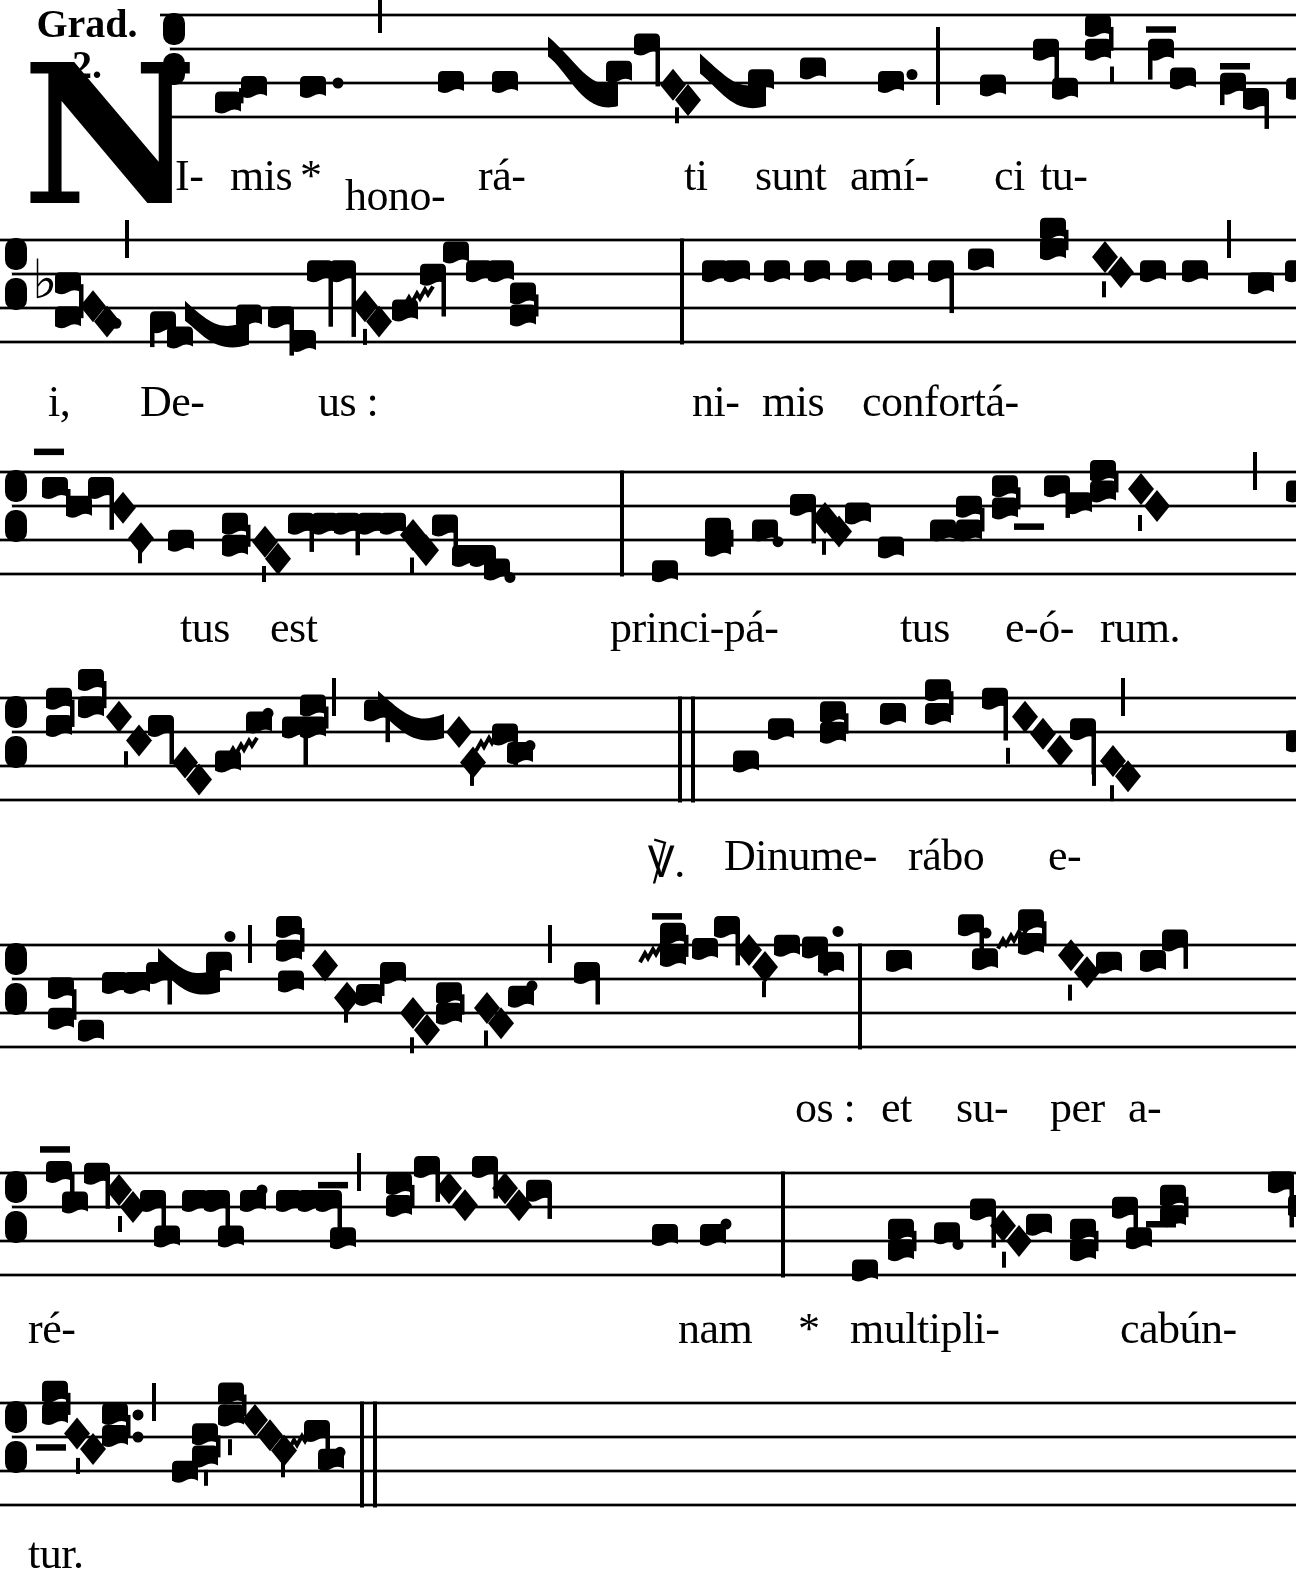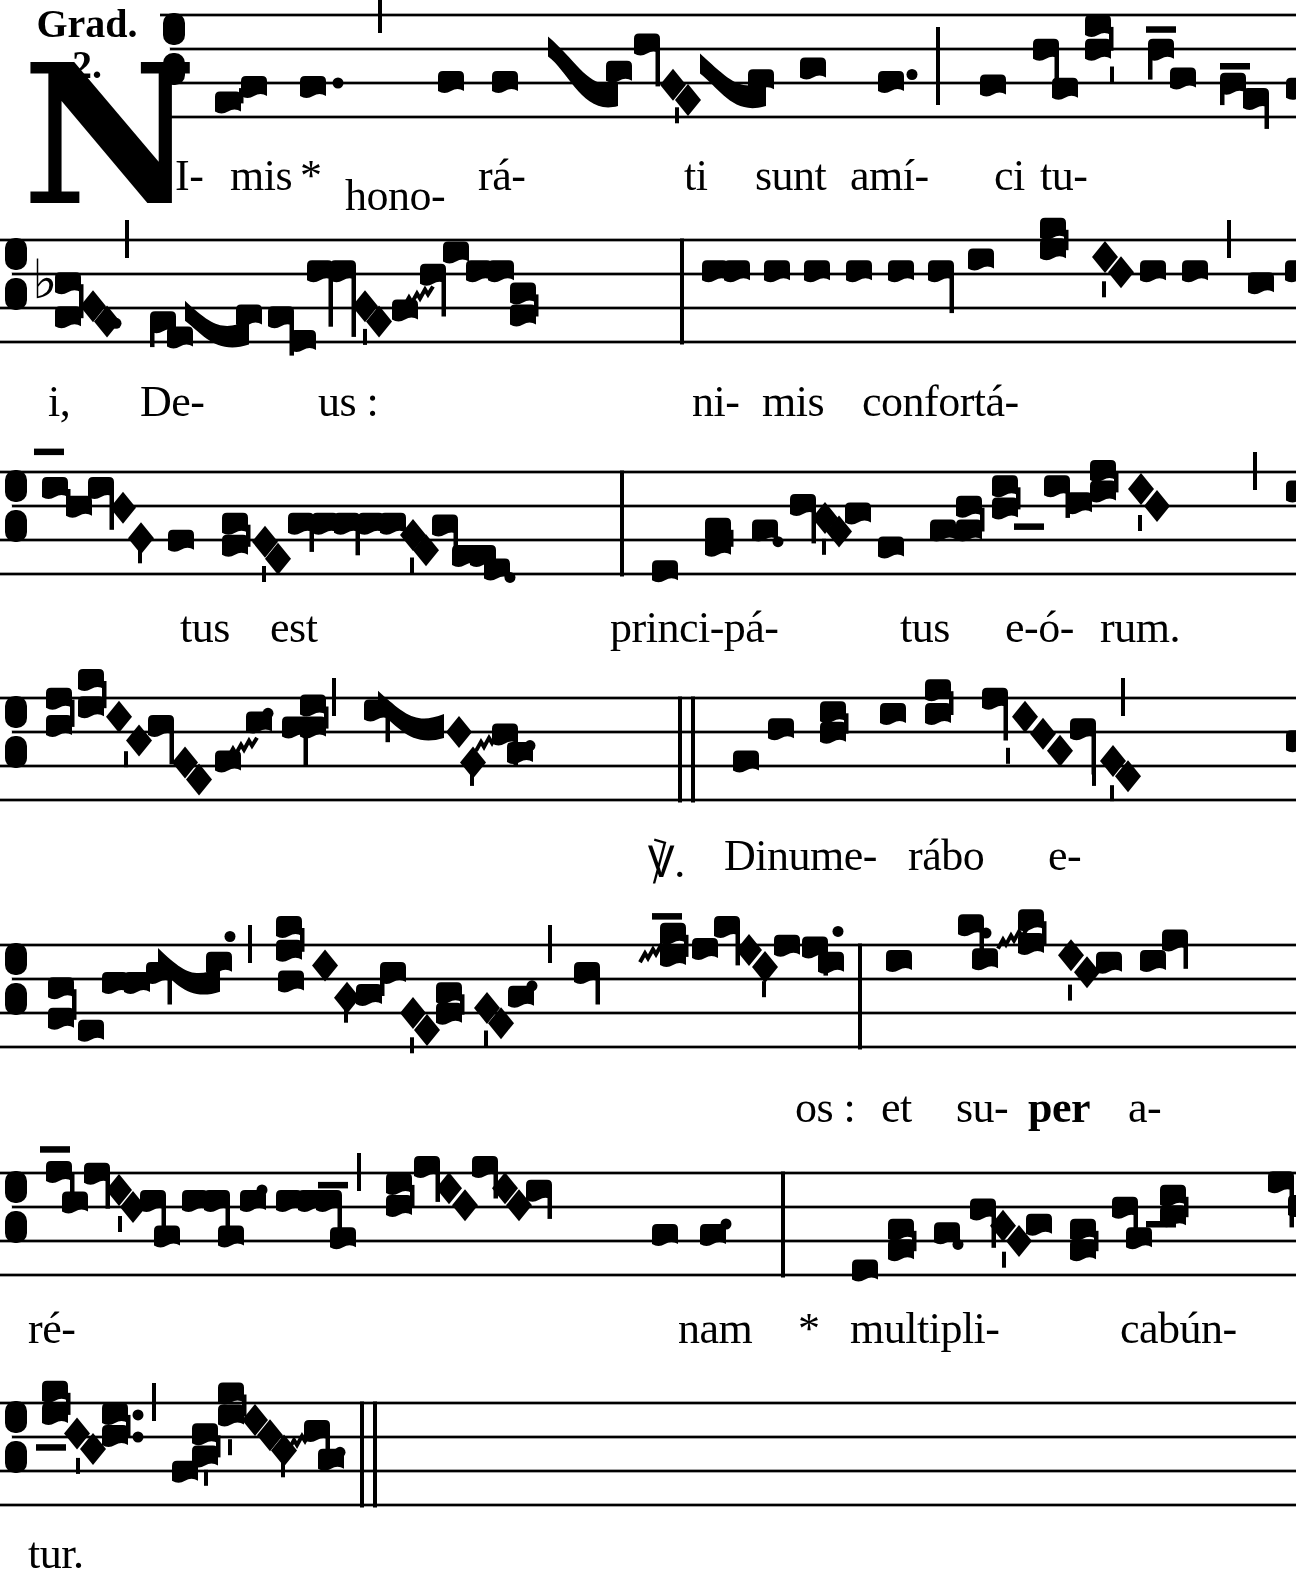--- a/index.html
+++ b/index.html
@@ -1272,21 +1272,21 @@
       <div class="lyr" style="top: 830px;">
         <span class="syl" style="left: 648px;">℣.</span>
         <span class="syl" style="left: 712px; margin-left: 12px;">Dinume-</span>
         <span class="syl" style="left: 908px;">rábo</span>
         <span class="syl" style="left: 1048px;">e-</span>
       </div>
       <div class="lyr" style="top: 1082px; text-align: right;">
         <span class="syl" style="left: 795px;">os :</span>
         <span class="syl" style="left: 881px;">et</span>
         <span class="syl" style="left: 933px; margin-left: 23px;">su-</span>
-        <span class="syl" style="left: 1028px; font-weight: bold;">per</span>
+        <span class="syl" style="left: 1050px;">per</span>
         <span class="syl" style="left: 1128px;">a-</span>
       </div>
       <div class="lyr" style="top: 1303px;">
         <span class="syl" style="left: 28px;">ré-</span>
         <span class="syl" style="left: 678px;">nam</span>
         <span class="syl" style="left: 798px;">*</span>
         <span class="syl" style="left: 850px;">multipli-</span>
         <span class="syl" style="left: 1120px;">cabún-</span>
       </div>
       <div class="lyr" style="top: 1528px;">

